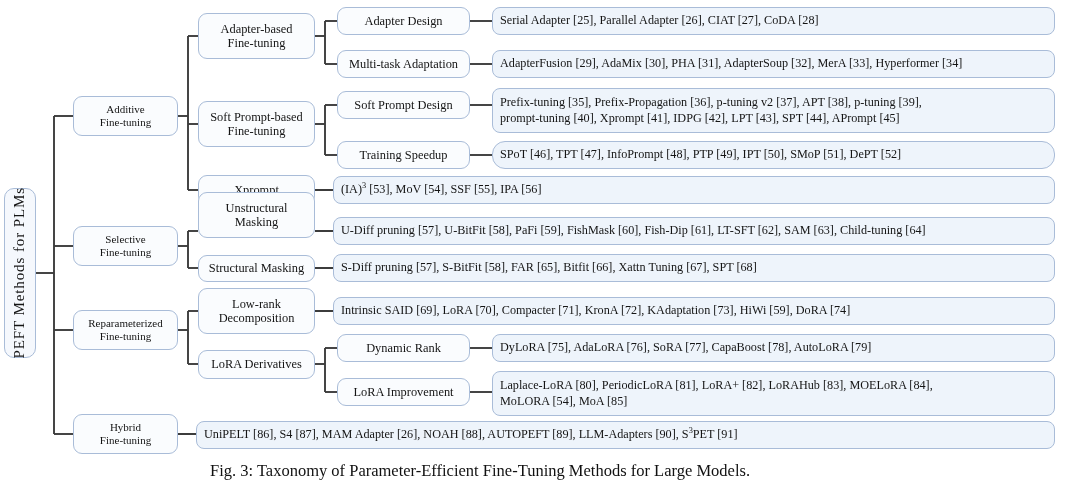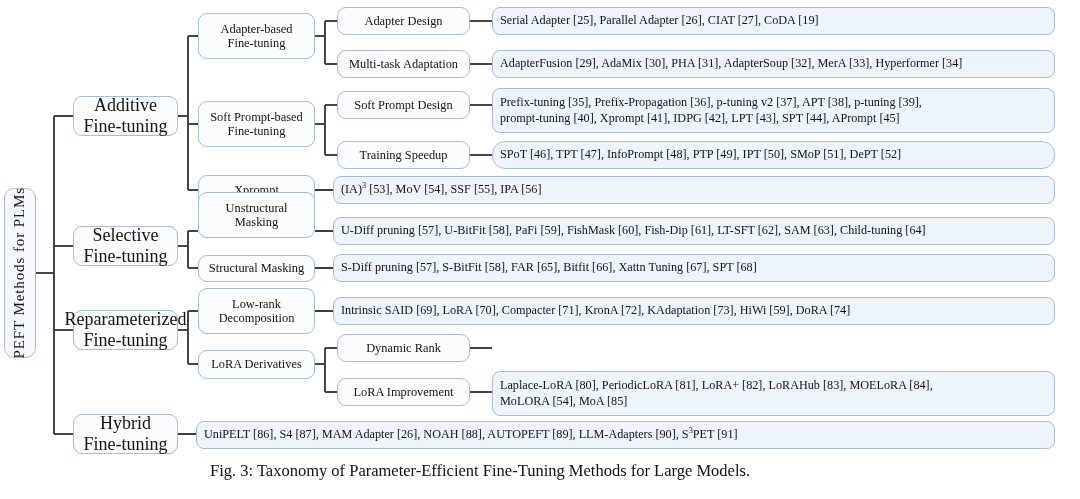--- a/index.html
+++ b/index.html
@@ -33,21 +33,21 @@
     font-size:15px;
     letter-spacing:.4px;
     border-radius:10px;
   }
   .node.lvl1 .vtext{
     writing-mode:vertical-rl;
     transform:rotate(180deg);
     white-space:nowrap;
     letter-spacing:.9px;
   }
-  .node.lvl2{font-size:18px;background:#fafcfe;}
+  .node.lvl2{font-size:11px;background:#fafcfe;}
   .node.lvl3{font-size:12.4px;background:#fafcfe;}
   .node.leaf{
     background:#eef4fb;
     justify-content:flex-start;
     text-align:left;
     padding:4px 7px;
     font-size:12.2px;
     line-height:1.30;
     border-radius:8px;
   }
@@ -178,21 +178,21 @@
     <span>Training Speedup</span>
   </div>
   <div class="node lvl3" style="left:337px;top:334px;width:133px;height:28px;">
     <span>Dynamic Rank</span>
   </div>
   <div class="node lvl3" style="left:337px;top:378px;width:133px;height:28px;">
     <span>LoRA Improvement</span>
   </div>
 
   <div class="node leaf" style="left:492px;top:7px;width:563px;height:28px;">
-    <span class="txt">Serial Adapter  [25], Parallel Adapter [26], CIAT [27], CoDA [19]</span>
+    <span class="txt">Serial Adapter  [25], Parallel Adapter [26], CIAT [27], CoDA [28]</span>
   </div>
 
   <div class="node leaf" style="left:492px;top:50px;width:563px;height:28px;">
     <span class="txt">AdapterFusion [29], AdaMix [30], PHA [31], AdapterSoup [32], MerA [33], Hyperformer [34]</span>
   </div>
 
   <div class="node leaf" style="left:492px;top:88px;width:563px;height:45px;">
     <span>
       <span class="txt">Prefix-tuning [35], Prefix-Propagation [36], p-tuning v2 [37], APT [38], p-tuning [39],</span>
       <span class="txt">prompt-tuning [40], Xprompt [41], IDPG [42], LPT [43], SPT [44], APrompt [45]</span>
@@ -212,20 +212,23 @@
   </div>
 
   <div class="node leaf" style="left:333px;top:254px;width:722px;height:28px;">
     <span class="txt">S-Diff pruning [57], S-BitFit [58], FAR [65], Bitfit [66], Xattn Tuning [67], SPT [68]</span>
   </div>
 
   <div class="node leaf" style="left:333px;top:297px;width:722px;height:28px;">
     <span class="txt">Intrinsic SAID [69], LoRA [70], Compacter [71], KronA [72], KAdaptation [73], HiWi [59], DoRA [74]</span>
   </div>
 
+  <div class="node leaf" style="left:492px;top:334px;width:563px;height:28px;">
+    <span class="txt">DyLoRA [75], AdaLoRA [76], SoRA [77], CapaBoost [78], AutoLoRA [79]</span>
+  </div>
 
   <div class="node leaf" style="left:492px;top:371px;width:563px;height:45px;">
     <span>
       <span class="txt">Laplace-LoRA [80], PeriodicLoRA [81], LoRA+ [82],  LoRAHub [83], MOELoRA [84],</span>
       <span class="txt">MoLORA [54], MoA [85]</span>
     </span>
   </div>
 
   <div class="node leaf" style="left:196px;top:421px;width:859px;height:28px;">
     <span class="txt">UniPELT [86], S4 [87], MAM Adapter [26], NOAH [88], AUTOPEFT [89], LLM-Adapters [90], S<sup>3</sup>PET [91]</span>

